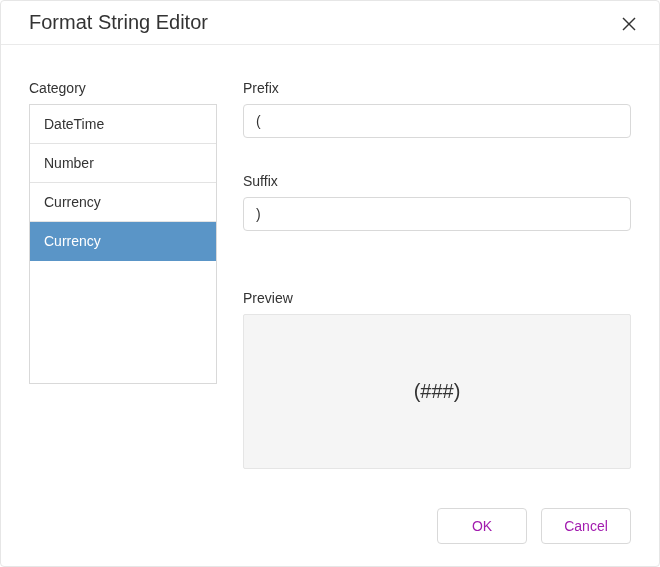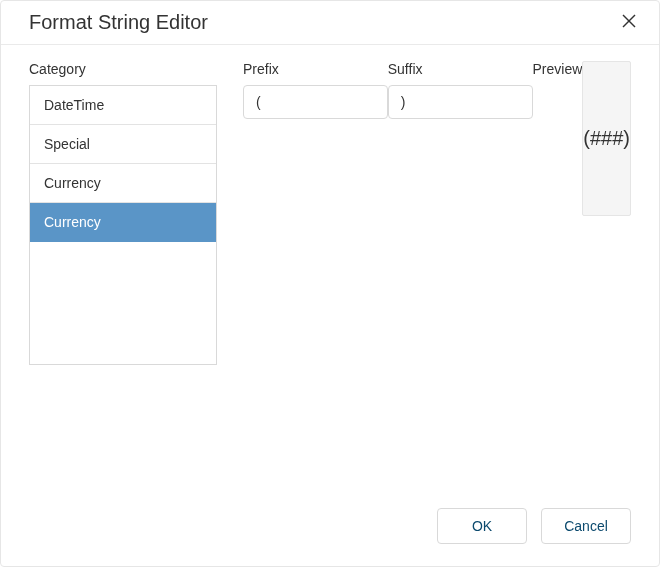--- a/index.html
+++ b/index.html
@@ -15,21 +15,21 @@
     height: 567px;
     border: 1px solid #e6e6e6;
     border-radius: 4px;
     background: #fff;
     position: relative;
     display: flex;
     flex-direction: column;
   }
   .dialog-header {
     display: flex;
-    align-items: flex-start;
+    align-items: flex-end;
     justify-content: space-between;
     padding: 10px 20px 10px 28px;
     border-bottom: 1px solid #eaeaea;
   }
   .dialog-title {
     font-size: 20px;
     font-weight: 400;
     color: #333;
   }
   .close-btn {
@@ -49,20 +49,21 @@
     gap: 26px;
   }
   .left-col {
     width: 188px;
     flex-shrink: 0;
   }
   .section-label {
     font-size: 14px;
     color: #333;
     margin-bottom: 8px;
+    margin-top: 19px;
   }
   .category-list {
     border: 1px solid #d9d9d9;
     height: 280px;
     background: #fff;
   }
   .category-item {
     padding: 11px 14px;
     border-bottom: 1px solid #e3e3e3;
     cursor: pointer;
@@ -70,21 +71,21 @@
     color: #333;
   }
   .category-item.selected {
     background: #5a95c7;
     color: #fff;
     border-bottom-color: #5a95c7;
   }
   .right-col {
     flex: 1;
     display: flex;
-    flex-direction: row;
+    flex-direction: column;
   }
   .field-group { margin-bottom: 16px; }
   .text-input {
     width: 100%;
     height: 34px;
     border: 1px solid #d9d9d9;
     border-radius: 4px;
     padding: 0 12px;
     font-size: 14px;
     color: #333;
@@ -109,21 +110,21 @@
     justify-content: flex-end;
     gap: 14px;
   }
   .btn {
     min-width: 90px;
     height: 36px;
     border: 1px solid #d9d9d9;
     background: #fff;
     border-radius: 4px;
     font-size: 14px;
-    color: #0c4a6e;
+    color: #a21caf;
     cursor: pointer;
     font-family: inherit;
   }
 </style>
 </head>
 <body>
 
 <div class="dialog">
 
   <div class="dialog-header">
@@ -135,21 +136,21 @@
       </svg>
     </div>
   </div>
 
   <div class="dialog-body">
 
     <div class="left-col">
       <div class="section-label">Category</div>
       <div class="category-list">
         <div class="category-item">DateTime</div>
-        <div class="category-item">Special</div>
+        <div class="category-item">Number</div>
         <div class="category-item">Currency</div>
         <div class="category-item selected">Currency</div>
       </div>
     </div>
 
     <div class="right-col">
 
       <div class="field-group">
         <div class="section-label">Prefix</div>
         <input type="text" class="text-input" value="(" style="">

